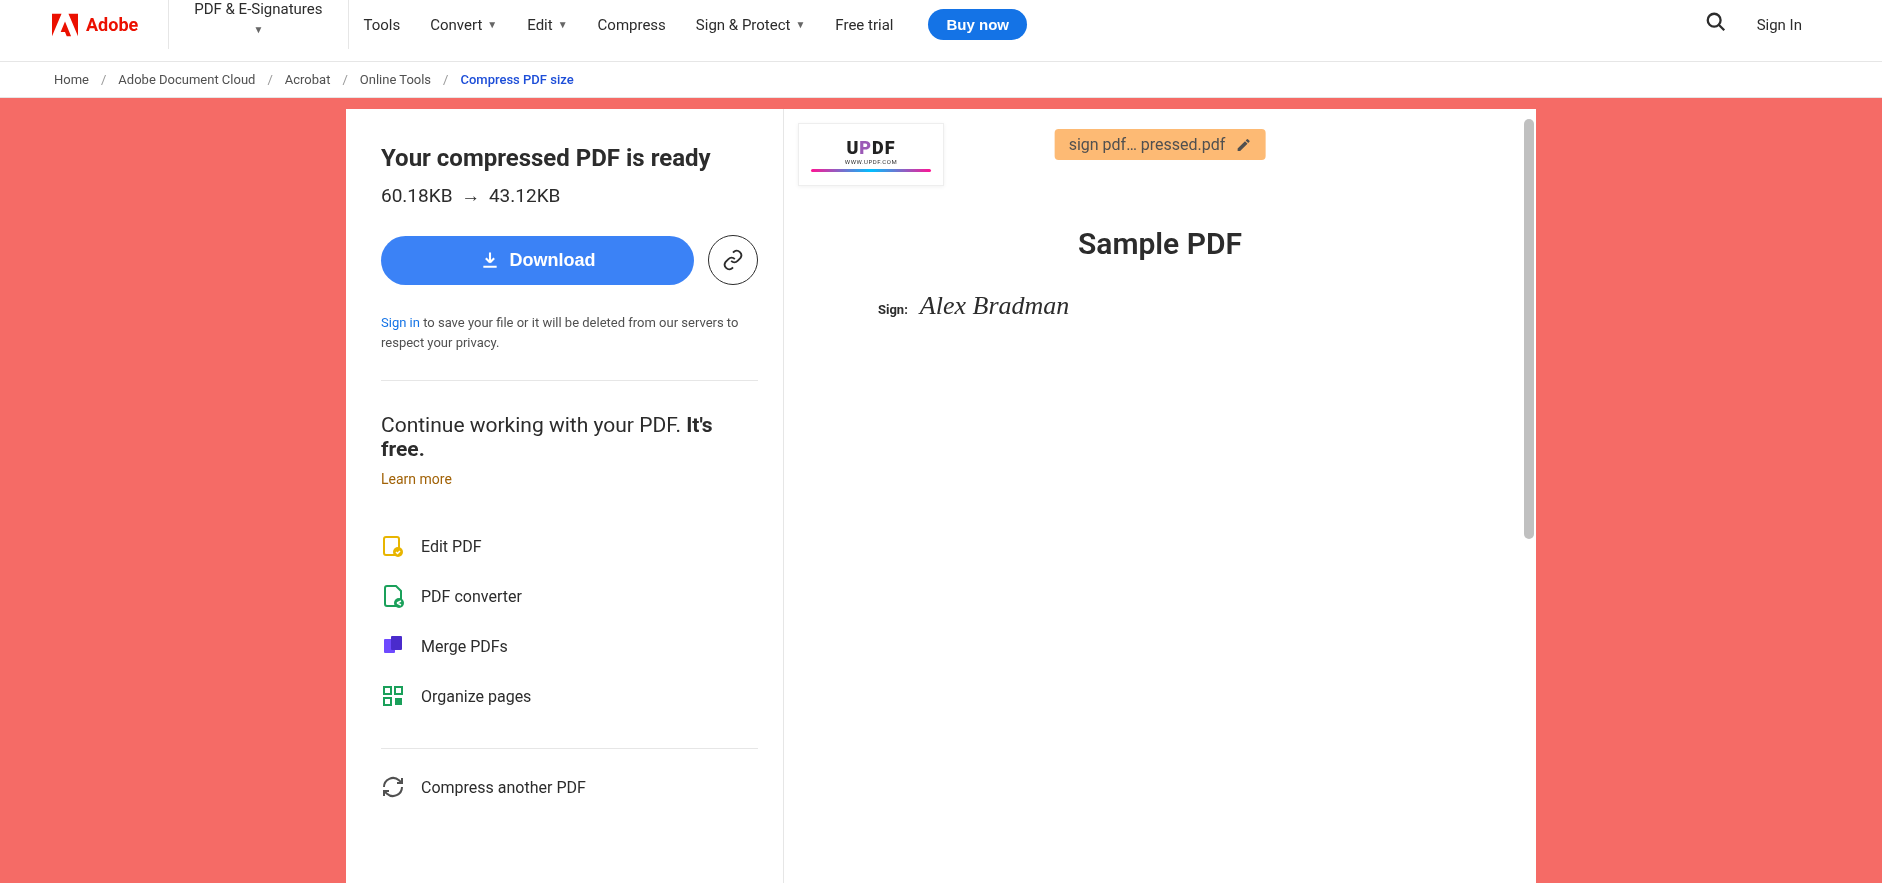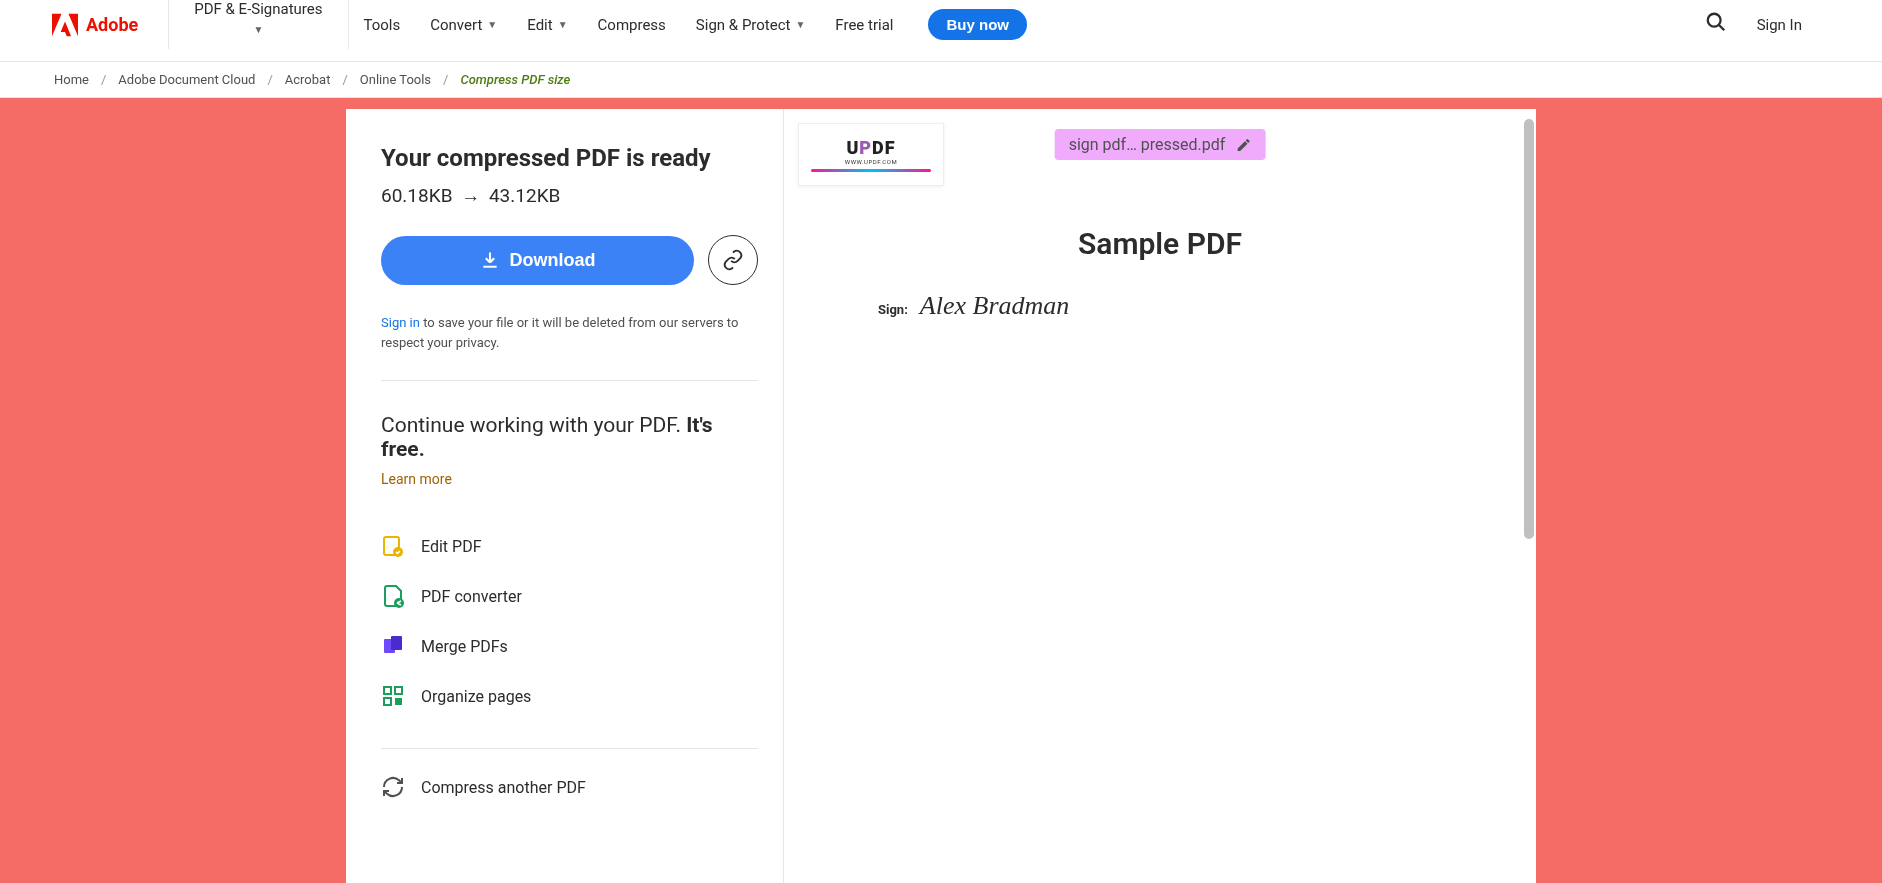--- a/index.html
+++ b/index.html
@@ -12,42 +12,42 @@
 .nav-items { display: flex; align-items: center; gap: 0; height: 100%; }
 .nav-item { padding: 0 15px; display: flex; align-items: center; height: 100%; font-size: 15px; color: #2c2c2c; cursor: pointer; gap: 5px; justify-content: flex-end; }
 .chevron { font-size: 10px; color: #666; }
 .buy-btn { background: #1473e6; color: #fff; border: none; padding: 7px 18px; border-radius: 18px; font-size: 15px; font-weight: 600; cursor: pointer; margin-left: 20px; }
 .header-right { margin-left: auto; display: flex; align-items: center; gap: 30px; padding-right: 60px; }
 .search-icon { font-size: 20px; font-weight: 700; cursor: pointer; }
 .signin-top { font-size: 15px; color: #2c2c2c; cursor: pointer; }
 .breadcrumb { display: flex; align-items: center; gap: 12px; padding: 10px 54px; font-size: 13px; color: #505050; border-bottom: 1px solid #e6e6e6; }
 .breadcrumb a { color: #505050; text-decoration: none; cursor: pointer; }
 .breadcrumb .sep { color: #999; }
-.breadcrumb .current { color: #4d7c0f; font-weight: 500; font-style: italic; }
+.breadcrumb .current { color: #1d4ed8; font-weight: 500; }
 .main-bg { background: #f56b66; min-height: calc(100vh - 97px); padding-top: 11px; }
 .workspace { max-width: 1190px; margin: 0 auto; display: flex; background: #fff; min-height: 775px; position: relative; }
 .left-panel { width: 438px; padding: 35px 25px 30px 35px; border-right: 1px solid #e6e6e6; }
 .ready-title { font-size: 24px; font-weight: 700; color: #2c2c2c; margin-bottom: 12px; }
 .size-info { font-size: 19px; color: #2c2c2c; margin-bottom: 28px; }
 .arrow { display: inline-block; margin: 0 4px; }
 .action-row { display: flex; align-items: center; gap: 14px; margin-bottom: 28px; }
 .download-btn { flex: 1; background: #3b82f6; color: #fff; border: none; padding: 14px 20px; border-radius: 26px; font-size: 18px; font-weight: 600; display: flex; align-items: center; justify-content: center; gap: 10px; cursor: pointer; }
 .download-icon { width: 20px; height: 20px; }
 .link-btn { width: 50px; height: 50px; border-radius: 50%; border: 1.5px solid #2c2c2c; background: #fff; display: flex; align-items: center; justify-content: center; cursor: pointer; }
 .signin-msg { font-size: 13px; color: #505050; line-height: 1.5; padding-bottom: 28px; border-bottom: 1px solid #e6e6e6; }
 .signin-link { color: #1473e6; cursor: pointer; }
 .continue-section { padding-top: 32px; }
 .continue-title { font-size: 21px; color: #2c2c2c; margin-bottom: 8px; }
 .learn-more { font-size: 14px; color: #a16207; cursor: pointer; display: inline-block; margin-bottom: 47px; }
 .tool-list { display: flex; flex-direction: column; gap: 26px; padding-bottom: 40px; border-bottom: 1px solid #e6e6e6; }
 .tool-item { display: flex; align-items: center; gap: 16px; font-size: 16px; color: #2c2c2c; cursor: pointer; }
 .tool-icon { width: 24px; height: 24px; flex-shrink: 0; }
 .compress-another { display: flex; align-items: center; gap: 16px; font-size: 16px; color: #2c2c2c; padding-top: 26px; cursor: pointer; }
 .right-panel { flex: 1; position: relative; padding: 14px; overflow: hidden; }
-.file-name-bar { position: absolute; top: 20px; left: 50%; transform: translateX(-50%); display: flex; align-items: center; gap: 10px; background: #f0abfc; padding: 6px 14px; border-radius: 4px; font-size: 16px; color: #505050; z-index: 10; }
+.file-name-bar { position: absolute; top: 20px; left: 50%; transform: translateX(-50%); display: flex; align-items: center; gap: 10px; background: #fdba74; padding: 6px 14px; border-radius: 4px; font-size: 16px; color: #505050; z-index: 10; }
 .edit-pencil { width: 16px; height: 16px; cursor: pointer; }
 .pdf-preview { background: #fff; border: 1px solid #eee; box-shadow: 0 1px 4px rgba(0,0,0,0.06); width: 146px; height: 63px; margin: 0 0 0 0; padding: 6px 8px; display: flex; flex-direction: column; align-items: center; justify-content: center; }
 .updf-logo { font-size: 18px; font-weight: 900; letter-spacing: 1px; }
 .updf-url { font-size: 6px; color: #333; letter-spacing: 0.5px; }
 .updf-bar { height: 3px; width: 120px; background: linear-gradient(90deg, #ff1493, #00bfff, #ff1493); margin-top: 4px; border-radius: 2px; }
 .pdf-body { padding: 20px 80px; text-align: center; }
 .pdf-title { font-size: 30px; font-weight: 600; color: #2c2c2c; margin-top: 20px; margin-bottom: 30px; }
 .sign-row { display: flex; align-items: baseline; gap: 12px; }
 .sign-label { font-size: 13px; font-weight: 700; color: #2c2c2c; }
 .sign-name { font-family: "Brush Script MT", cursive; font-size: 26px; color: #2c2c2c; font-style: italic; }

